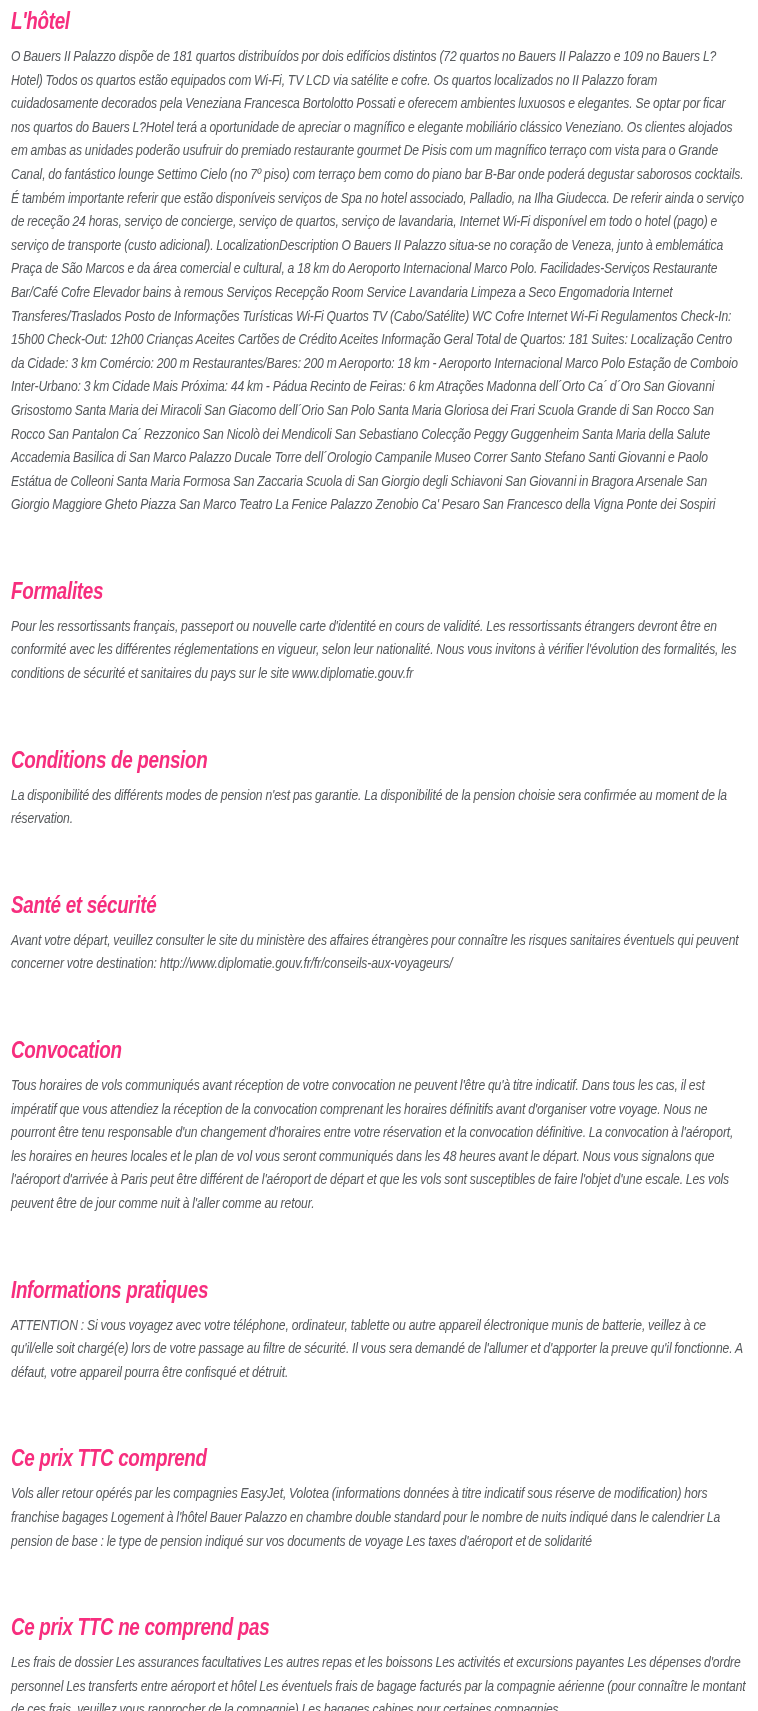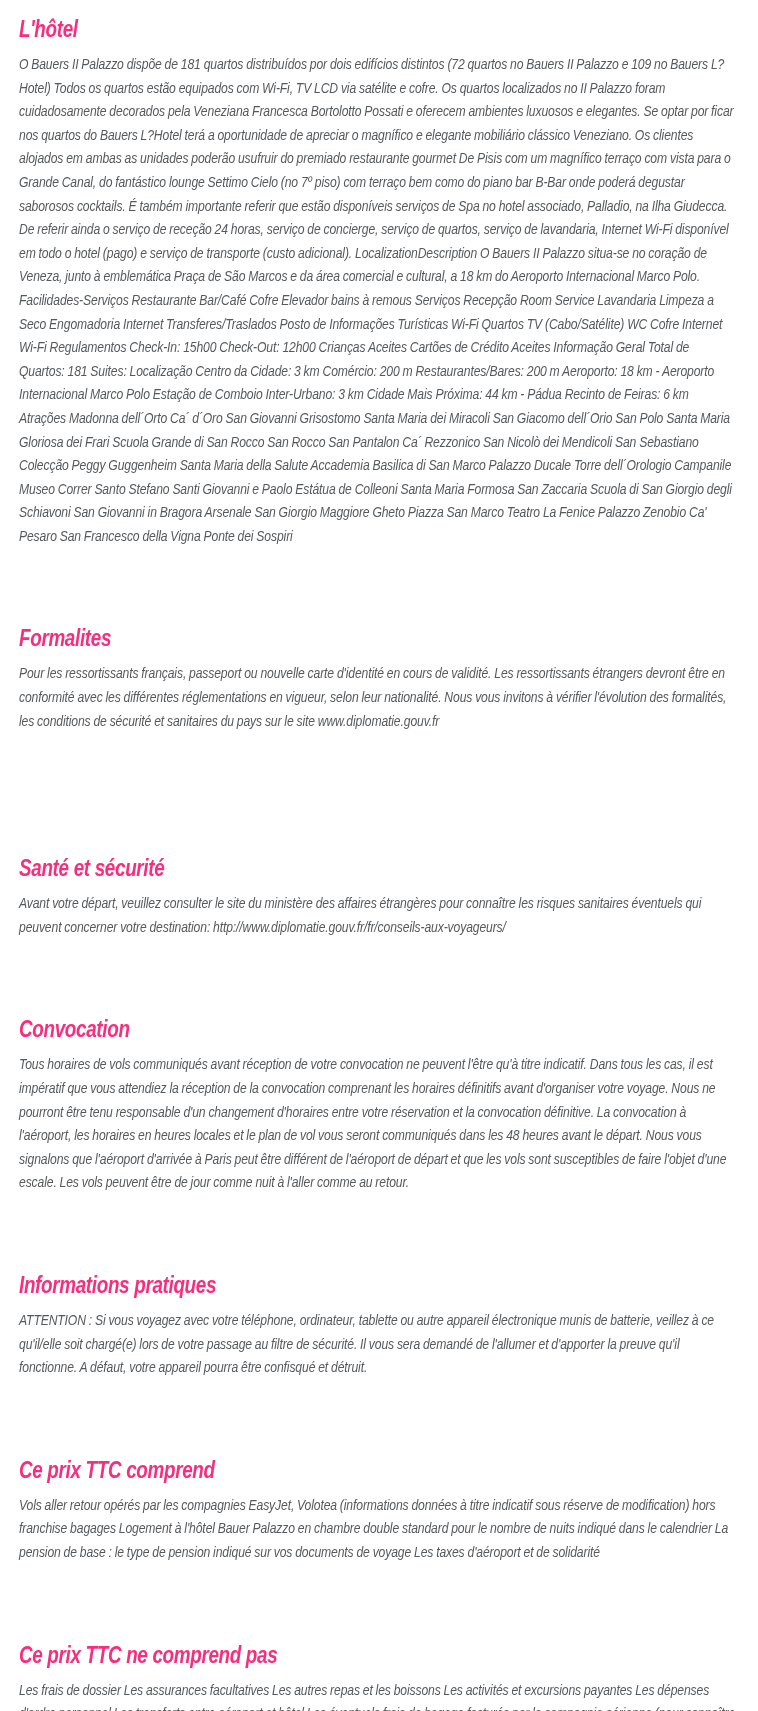--- a/index.html
+++ b/index.html
@@ -13,21 +13,21 @@
     font-family: "Liberation Sans", "DejaVu Sans", sans-serif;
     -webkit-font-smoothing: antialiased;
   }
   .page {
     width: 758px;
     box-sizing: border-box;
     padding: 0 4px 14px 3px;
     background: #ffffff;
   }
   .section {
-    margin: 16px;
+    margin: 8px;
   }
   h2.heading {
     margin: 0 0 11px 0;
     padding: 0;
     color: #f72e7e;
     font-family: "Liberation Sans", "DejaVu Sans", sans-serif;
     font-size: 23px;
     line-height: 26px;
     font-weight: bold;
     font-style: italic;
@@ -65,20 +65,24 @@
     <p class="body-text" style="color: rgb(86, 89, 92);">O Bauers II Palazzo dispõe de 181 quartos distribuídos por dois edifícios distintos (72 quartos no Bauers II Palazzo e 109 no Bauers L?Hotel) Todos os quartos estão equipados com Wi-Fi, TV LCD via satélite e cofre. Os quartos localizados no II Palazzo foram cuidadosamente decorados pela Veneziana Francesca Bortolotto Possati e oferecem ambientes luxuosos e elegantes. Se optar por ficar nos quartos do Bauers L?Hotel terá a oportunidade de apreciar o magnífico e elegante mobiliário clássico Veneziano. Os clientes alojados em ambas as unidades poderão usufruir do premiado restaurante gourmet De Pisis com um magnífico terraço com vista para o Grande Canal, do fantástico lounge Settimo Cielo (no 7º piso) com terraço bem como do piano bar B-Bar onde poderá degustar saborosos cocktails. É também importante referir que estão disponíveis serviços de Spa no hotel associado, Palladio, na Ilha Giudecca. De referir ainda o serviço de receção 24 horas, serviço de concierge, serviço de quartos, serviço de lavandaria, Internet Wi-Fi disponível em todo o hotel (pago) e serviço de transporte (custo adicional). LocalizationDescription O Bauers II Palazzo situa-se no coração de Veneza, junto à emblemática Praça de São Marcos e da área comercial e cultural, a 18 km do Aeroporto Internacional Marco Polo. Facilidades-Serviços Restaurante Bar/Café Cofre Elevador bains à remous Serviços Recepção Room Service Lavandaria Limpeza a Seco Engomadoria Internet Transferes/Traslados Posto de Informações Turísticas Wi-Fi Quartos TV (Cabo/Satélite) WC Cofre Internet Wi-Fi Regulamentos Check-In: 15h00 Check-Out: 12h00 Crianças Aceites Cartões de Crédito Aceites Informação Geral Total de Quartos: 181 Suites: Localização Centro da Cidade: 3 km Comércio: 200 m Restaurantes/Bares: 200 m Aeroporto: 18 km - Aeroporto Internacional Marco Polo Estação de Comboio Inter-Urbano: 3 km Cidade Mais Próxima: 44 km - Pádua Recinto de Feiras: 6 km Atrações Madonna dell´Orto Ca´ d´Oro San Giovanni Grisostomo Santa Maria dei Miracoli San Giacomo dell´Orio San Polo Santa Maria Gloriosa dei Frari Scuola Grande di San Rocco San Rocco San Pantalon Ca´ Rezzonico San Nicolò dei Mendicoli San Sebastiano Colecção Peggy Guggenheim Santa Maria della Salute Accademia Basilica di San Marco Palazzo Ducale Torre dell´Orologio Campanile Museo Correr Santo Stefano Santi Giovanni e Paolo Estátua de Colleoni Santa Maria Formosa San Zaccaria Scuola di San Giorgio degli Schiavoni San Giovanni in Bragora Arsenale San Giorgio Maggiore Gheto Piazza San Marco Teatro La Fenice Palazzo Zenobio Ca' Pesaro San Francesco della Vigna Ponte dei Sospiri</p>
   </section>
   <div class="gap-after-para"></div>
 
   <section class="section">
     <h2 class="heading" style="color: rgb(247, 46, 126);">Formalites</h2>
     <p class="body-text" style="color: rgb(86, 89, 92);">Pour les ressortissants français, passeport ou nouvelle carte d'identité en cours de validité. Les ressortissants étrangers devront être en conformité avec les différentes réglementations en vigueur, selon leur nationalité. Nous vous invitons à vérifier l'évolution des formalités, les conditions de sécurité et sanitaires du pays sur le site www.diplomatie.gouv.fr</p>
   </section>
   <div class="gap-after-para"></div>
 
+  <section class="section">
+    <h2 class="heading" style="color: rgb(247, 46, 126);">Conditions de pension</h2>
+    <p class="body-text" style="color: rgb(86, 89, 92);">La disponibilité des différents modes de pension n'est pas garantie. La disponibilité de la pension choisie sera confirmée au moment de la réservation.</p>
+  </section>
   <div class="gap-after-para"></div>
 
   <section class="section">
     <h2 class="heading" style="color: rgb(247, 46, 126);">Santé et sécurité</h2>
     <p class="body-text" style="color: rgb(86, 89, 92);">Avant votre départ, veuillez consulter le site du ministère des affaires étrangères pour connaître les risques sanitaires éventuels qui peuvent concerner votre destination: http://www.diplomatie.gouv.fr/fr/conseils-aux-voyageurs/</p>
   </section>
   <div class="gap-after-para"></div>
 
   <section class="section">
     <h2 class="heading" style="color: rgb(247, 46, 126);">Convocation</h2>

